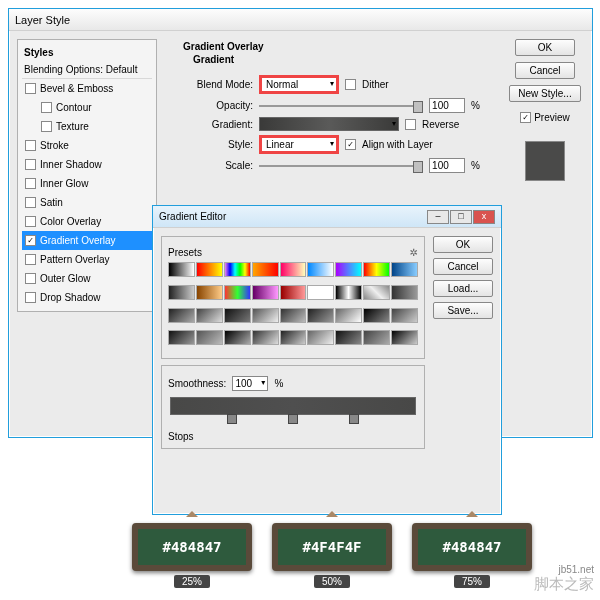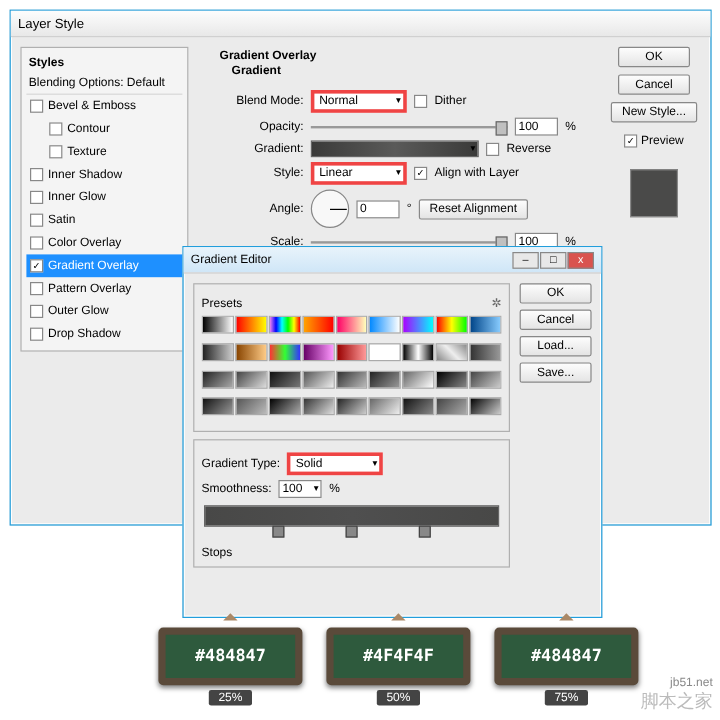--- a/index.html
+++ b/index.html
@@ -74,20 +74,24 @@
           <div class="srow indent">
             <span class="cb"></span>
             <span>Contour</span>
           </div>
           <div class="srow indent">
             <span class="cb"></span>
             <span>Texture</span>
           </div>
           <div class="srow">
             <span class="cb"></span>
+            <span>Stroke</span>
+          </div>
+          <div class="srow">
+            <span class="cb"></span>
             <span>Inner Shadow</span>
           </div>
           <div class="srow">
             <span class="cb"></span>
             <span>Inner Glow</span>
           </div>
           <div class="srow">
             <span class="cb"></span>
             <span>Satin</span>
           </div>
@@ -132,27 +136,20 @@
     <span class="flab">Gradient:</span>
     <span class="gradprev sel-dd" style="padding:0"></span>
     <span class="cb"></span>
     <span>Reverse</span>
    </div>
    <div class="frow">
     <span class="flab">Style:</span>
     <span class="sel-dd">Linear</span>
     <span class="cb on"></span>
     <span>Align with Layer</span>
-   </div>
-   <div class="frow">
-    <span class="flab">Angle:</span>
-    <span class="anglebox"></span>
-    <span class="nbox">0</span>
-    <span>°</span>
-    <span class="btn">Reset Alignment</span>
    </div>
    <div class="frow">
     <span class="flab">Scale:</span>
     <span class="slider"></span>
     <span class="nbox">100</span>
     <span>%</span>
    </div>
   </div>
   <div class="side">
    <span class="btn">OK</span>
@@ -217,24 +214,20 @@
             <div class="sw" style="background: linear-gradient(135deg, rgb(51, 51, 51), rgb(221, 221, 221));"></div>
             <div class="sw" style="background: linear-gradient(135deg, rgb(34, 34, 34), rgb(204, 204, 204));"></div>
             <div class="sw" style="background: linear-gradient(135deg, rgb(102, 102, 102), rgb(238, 238, 238));"></div>
             <div class="sw" style="background: linear-gradient(135deg, rgb(17, 17, 17), rgb(136, 136, 136));"></div>
             <div class="sw" style="background: linear-gradient(135deg, rgb(68, 68, 68), rgb(170, 170, 170));"></div>
             <div class="sw" style="background: linear-gradient(135deg, rgb(0, 0, 0), rgb(204, 204, 204));"></div>
           </div>
    </div>
    <div class="grp">
     <div class="frow">
-            <span>Gradient Type:</span>
-            <span class="sel-dd">Solid</span>
-          </div>
-    <div class="frow">
             <span>Smoothness:</span>
             <span class="nbox sel-dd" style="min-width:36px">100</span>
             <span>%</span>
           </div>
     <div class="gbar">
      <span class="gstop" style="left:25%"></span>
      <span class="gstop" style="left:50%"></span>
      <span class="gstop" style="left:75%"></span>
     </div>
     <div style="height:10px"></div>

